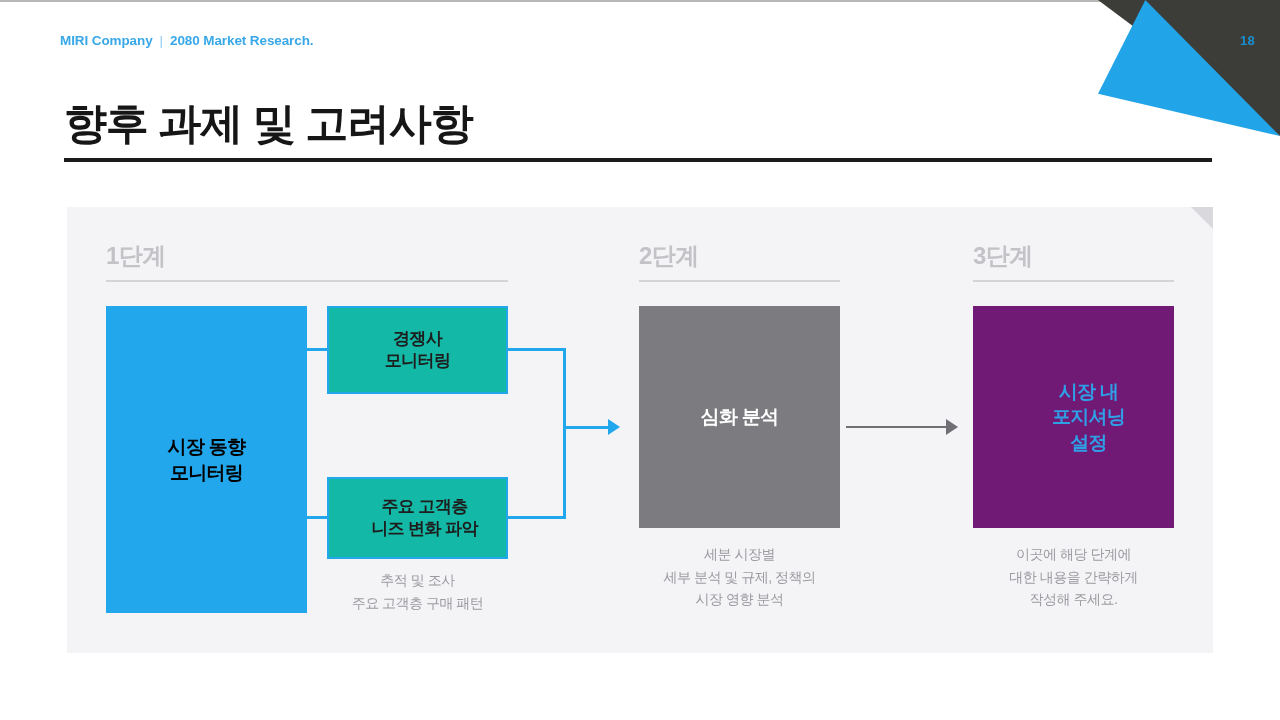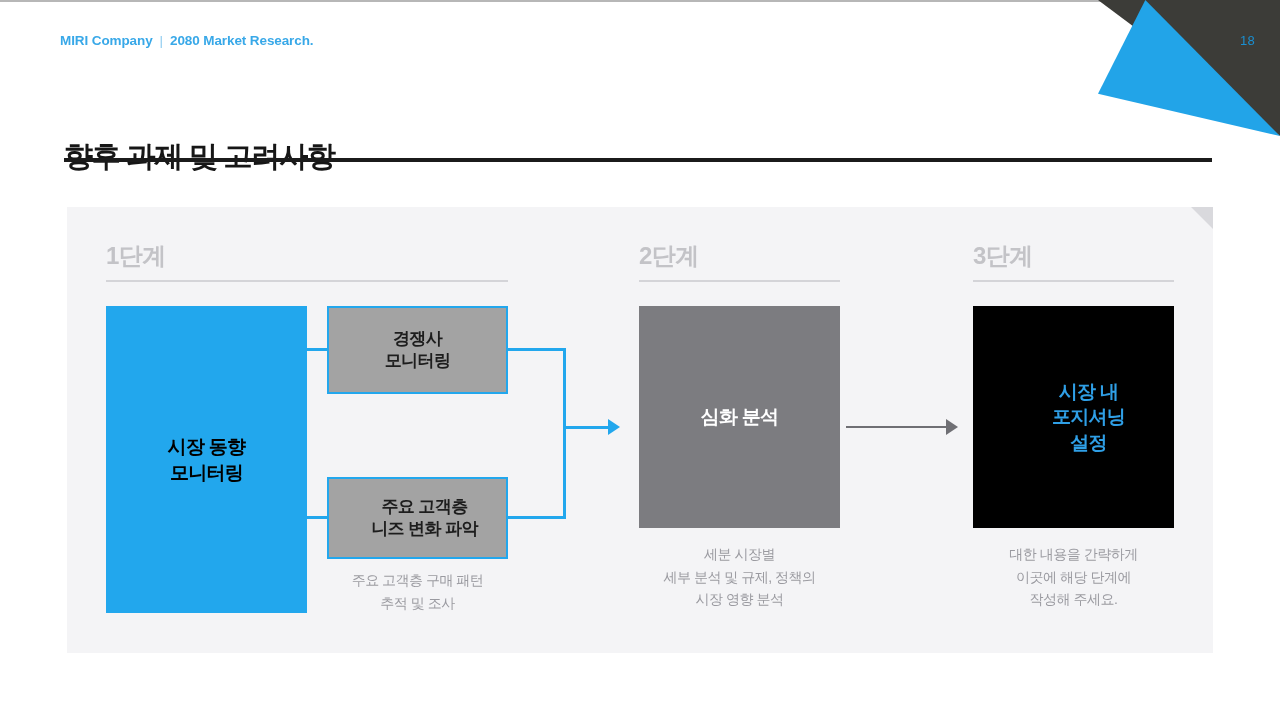--- a/index.html
+++ b/index.html
@@ -57,21 +57,21 @@
     left: 0;
     width: 1126px;
     height: 2px;
     background: #b7b7b7;
   }
   .page-number {
     position: absolute;
     top: 33px;
     right: 25px;
     font-size: 13px;
-    font-weight: normal;
+    font-weight: bold;
     color: #1a8fd0;
     letter-spacing: .3px;
   }
 
   
   .brand {
     position: absolute;
     left: 36px;
     top: 33px;
     font-size: 13.5px;
@@ -83,26 +83,25 @@
   }
   .brand .divider {
     color: #8ccbf0;
     font-weight: normal;
     margin: 0 7px;
   }
   .page-title {
     position: absolute;
     left: 64px;
     top: 95px;
-    font-size: 29px;
+    font-size: 43px;
     font-weight: bold;
     color: #161616;
     letter-spacing: -1.2px;
     white-space: nowrap;
-    margin-top: 42px;
   }
   .title-rule {
     position: absolute;
     left: 64px;
     top: 158px;
     width: 1148px;
     height: 4px;
     background: #1b1b1b;
   }
 
@@ -167,21 +166,21 @@
     top: 306px;
     width: 201px;
     height: 307px;
     background: #22a7ed;
     color: #000000;
     font-size: 19px;
     font-weight: bold;
     letter-spacing: -0.7px;
   }
   .box-white {
-    background: #a3a3a3;
+    background: #14b8a6;
     border: 2px solid #22a7ed;
     color: #1d1d1d;
     font-size: 17px;
     font-weight: bold;
     letter-spacing: -0.6px;
   }
   #box-white-1 {
     left: 327px;
     top: 306px;
     width: 181px;
@@ -204,21 +203,21 @@
     font-size: 19px;
     font-weight: bold;
     letter-spacing: -0.7px;
     justify-content: center;
   }
   #box-dark {
     left: 973px;
     top: 306px;
     width: 201px;
     height: 222px;
-    background: #000000;
+    background: #701a75;
     color: #2f9fe6;
     font-size: 19px;
     font-weight: bold;
     letter-spacing: -0.7px;
     padding-left: 30px;
   }
 
   
   .caption {
     position: absolute;
@@ -328,27 +327,27 @@
     <div class="box-line">시장 내</div>
     <div class="box-line">포지셔닝</div>
     <div class="box-line">설정</div>
   </div>
 </div>
 
 <div class="caption" id="caption-1">
 </div>
 
 <div class="caption" id="caption-2">
+  <div>추적 및 조사</div>
   <div>주요 고객층 구매 패턴</div>
-  <div>추적 및 조사</div>
 </div>
 
 <div class="caption" id="caption-3">
   <div>세분 시장별</div>
   <div>세부 분석 및 규제, 정책의</div>
   <div>시장 영향 분석</div>
 </div>
 
 <div class="caption" id="caption-4">
+  <div>이곳에 해당 단계에</div>
   <div>대한 내용을 간략하게</div>
-  <div>이곳에 해당 단계에</div>
   <div>작성해 주세요.</div>
 </div>
 
 </body></html>

